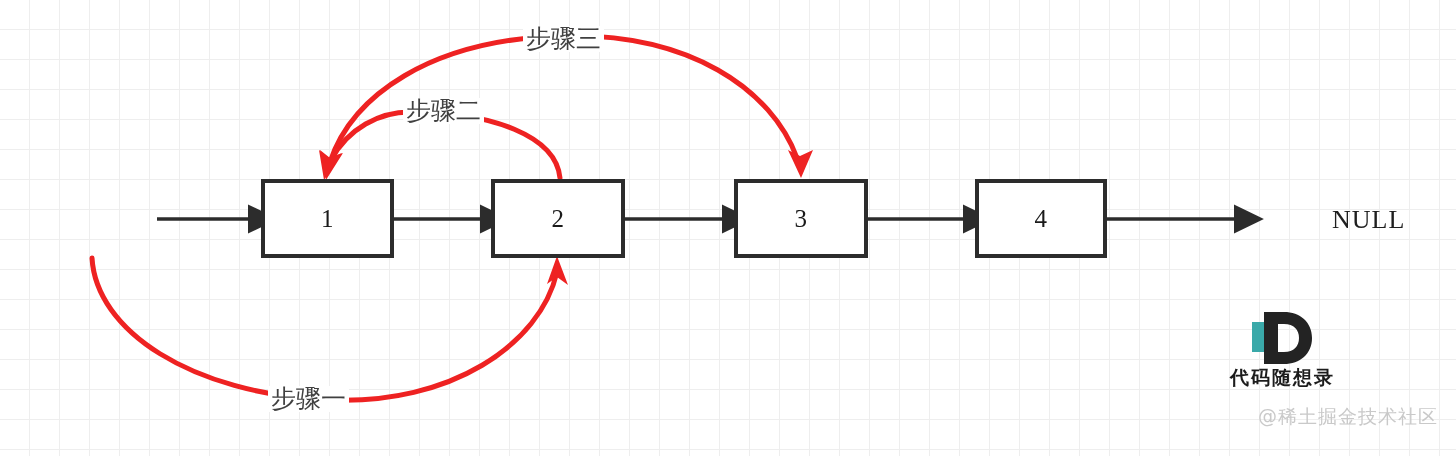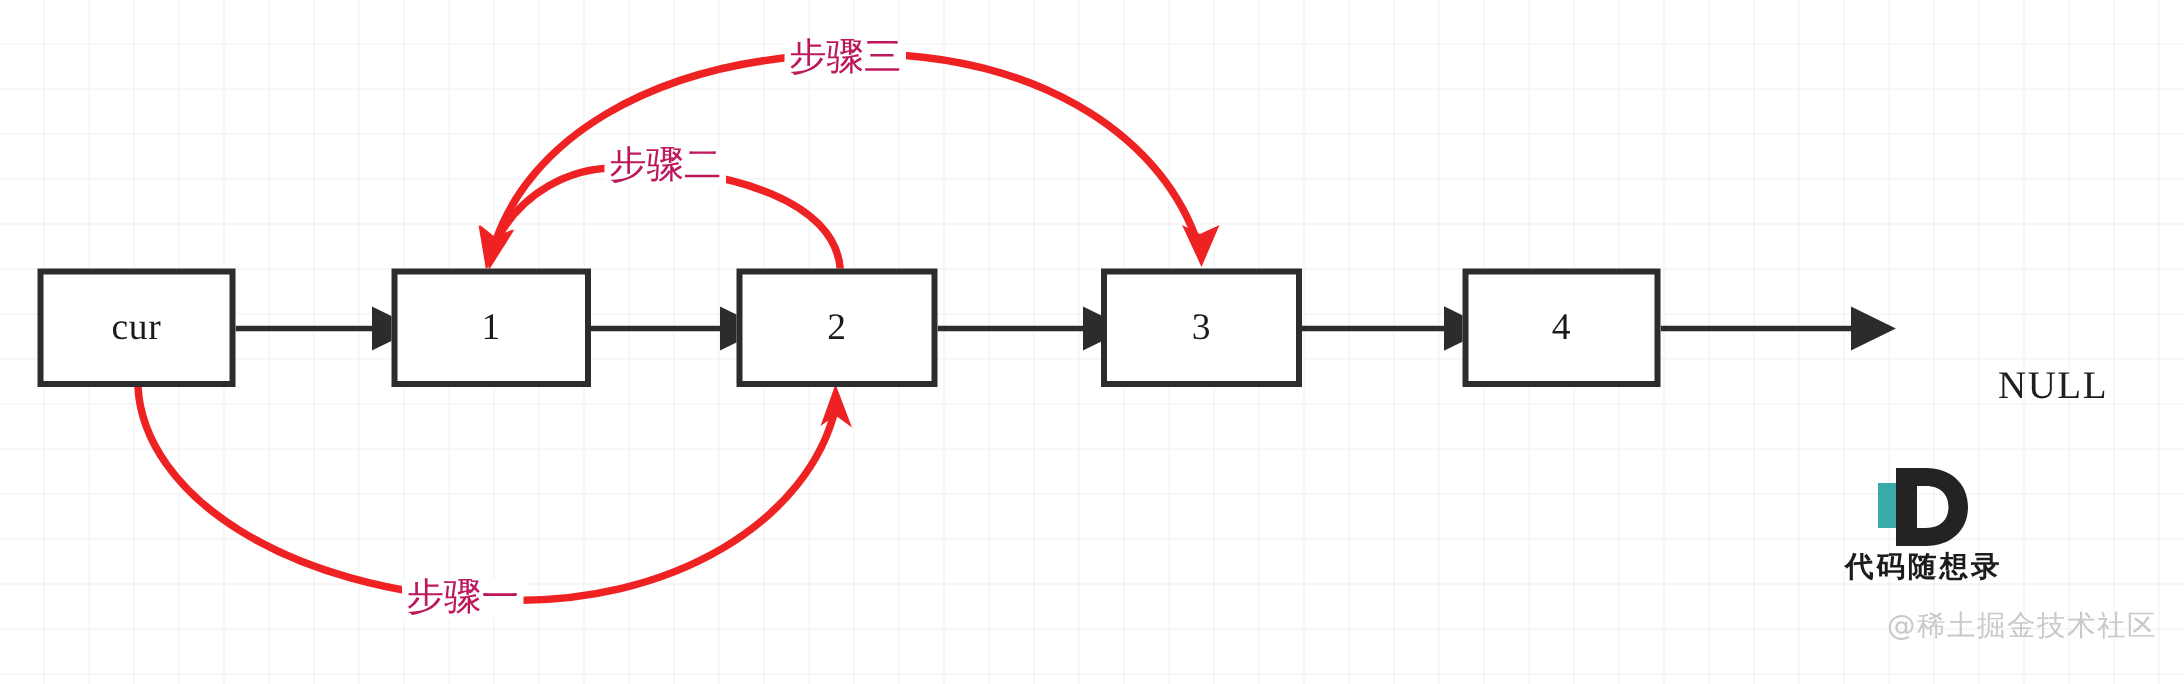--- a/index.html
+++ b/index.html
@@ -45,21 +45,21 @@
     font-family: "Liberation Serif", serif;
     font-size: 26px;
     color: #1f1f1f;
     letter-spacing: 1px;
     white-space: nowrap;
   }
   .step-label {
     position: absolute;
     font-family: "Liberation Serif", "DejaVu Sans", sans-serif;
     font-size: 25px;
-    color: #be185d;
+    color: #404040;
     white-space: nowrap;
     background: #ffffff;
     padding: 0 3px;
     line-height: 1.05;
   }
   .logo-wrap {
     position: absolute;
     left: 1195px;
     top: 310px;
     width: 175px;
@@ -134,37 +134,34 @@
       <path d="M 326 180 L 320 150 L 330 158 L 343 153 Z" fill="#ee2222"></path>
     </g>
 
     <g>
       <path d="M 330 162 C 352 96, 430 40, 560 36 C 690 32, 772 90, 797 158" fill="none" stroke="#ee2222" stroke-width="5" stroke-linecap="round"></path>
       <path d="M 801 178 L 788 150 L 800 156 L 813 150 Z" fill="#ee2222"></path>
       <path d="M 324 180 L 319 150 L 329 158 L 342 153 Z" fill="#ee2222"></path>
     </g>
   </svg>
 
-  <div class="node-box" style="left:25px; top:179px; width:132px; height:79px;">
-    <span>cur</span>
-  </div>
   <div class="node-box" style="left:261px; top:179px; width:133px; height:79px;">
     <span>1</span>
   </div>
   <div class="node-box" style="left:491px; top:179px; width:134px; height:79px;">
     <span>2</span>
   </div>
   <div class="node-box" style="left:734px; top:179px; width:134px; height:79px;">
     <span>3</span>
   </div>
   <div class="node-box" style="left:975px; top:179px; width:132px; height:79px;">
     <span>4</span>
   </div>
 
-  <div class="null-label" style="left:1332px; top:205px;margin-top:37px;">NULL</div>
+  <div class="null-label" style="left:1332px; top:205px;">NULL</div>
 
   <div class="step-label" style="left:268px; top:386px;font-family:Liberation Serif, serif;">步骤一</div>
   <div class="step-label" style="left:403px; top:98px;">步骤二</div>
   <div class="step-label" style="left:523px; top:26px;">步骤三</div>
 
   <div class="logo-wrap">
     <svg class="logo-mark" viewBox="0 0 64 56">
       <rect x="2" y="12" width="16" height="30" fill="#3aa9a9"></rect>
       <path d="M14 2 H34 C50 2 62 12 62 28 C62 44 50 54 34 54 H14 Z
                M28 14 V42 H34 C44 42 49 36 49 28 C49 20 44 14 34 14 Z" fill="#232323" fill-rule="evenodd"></path>

